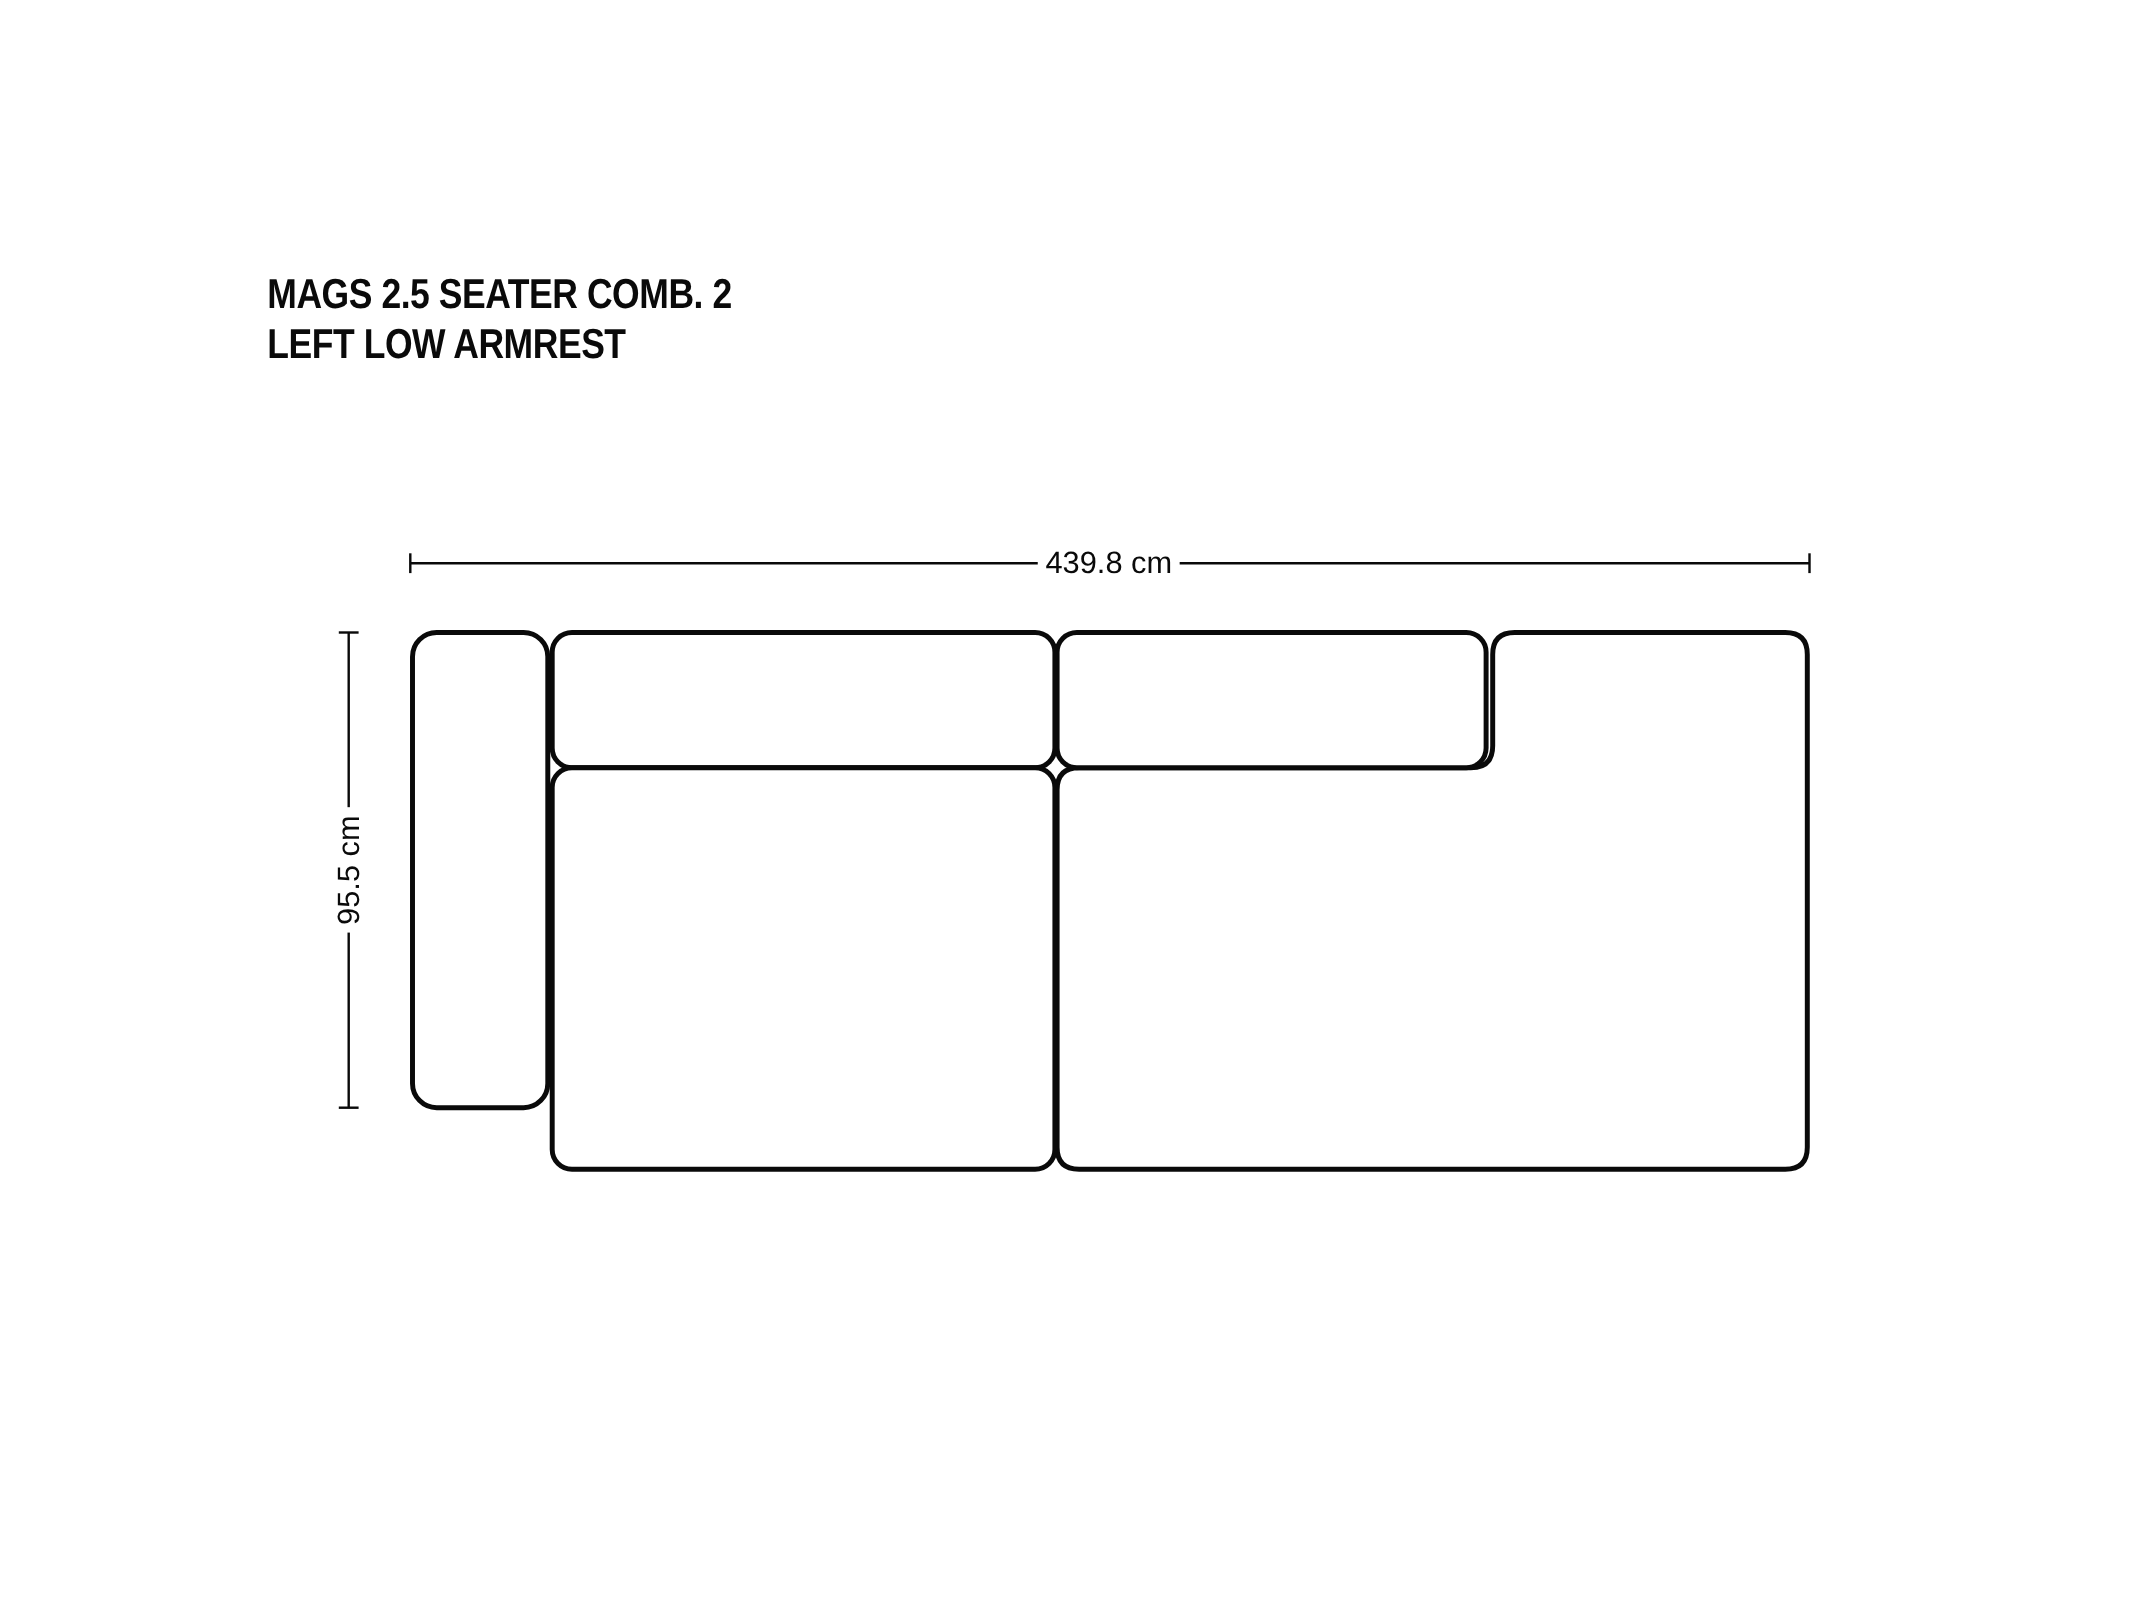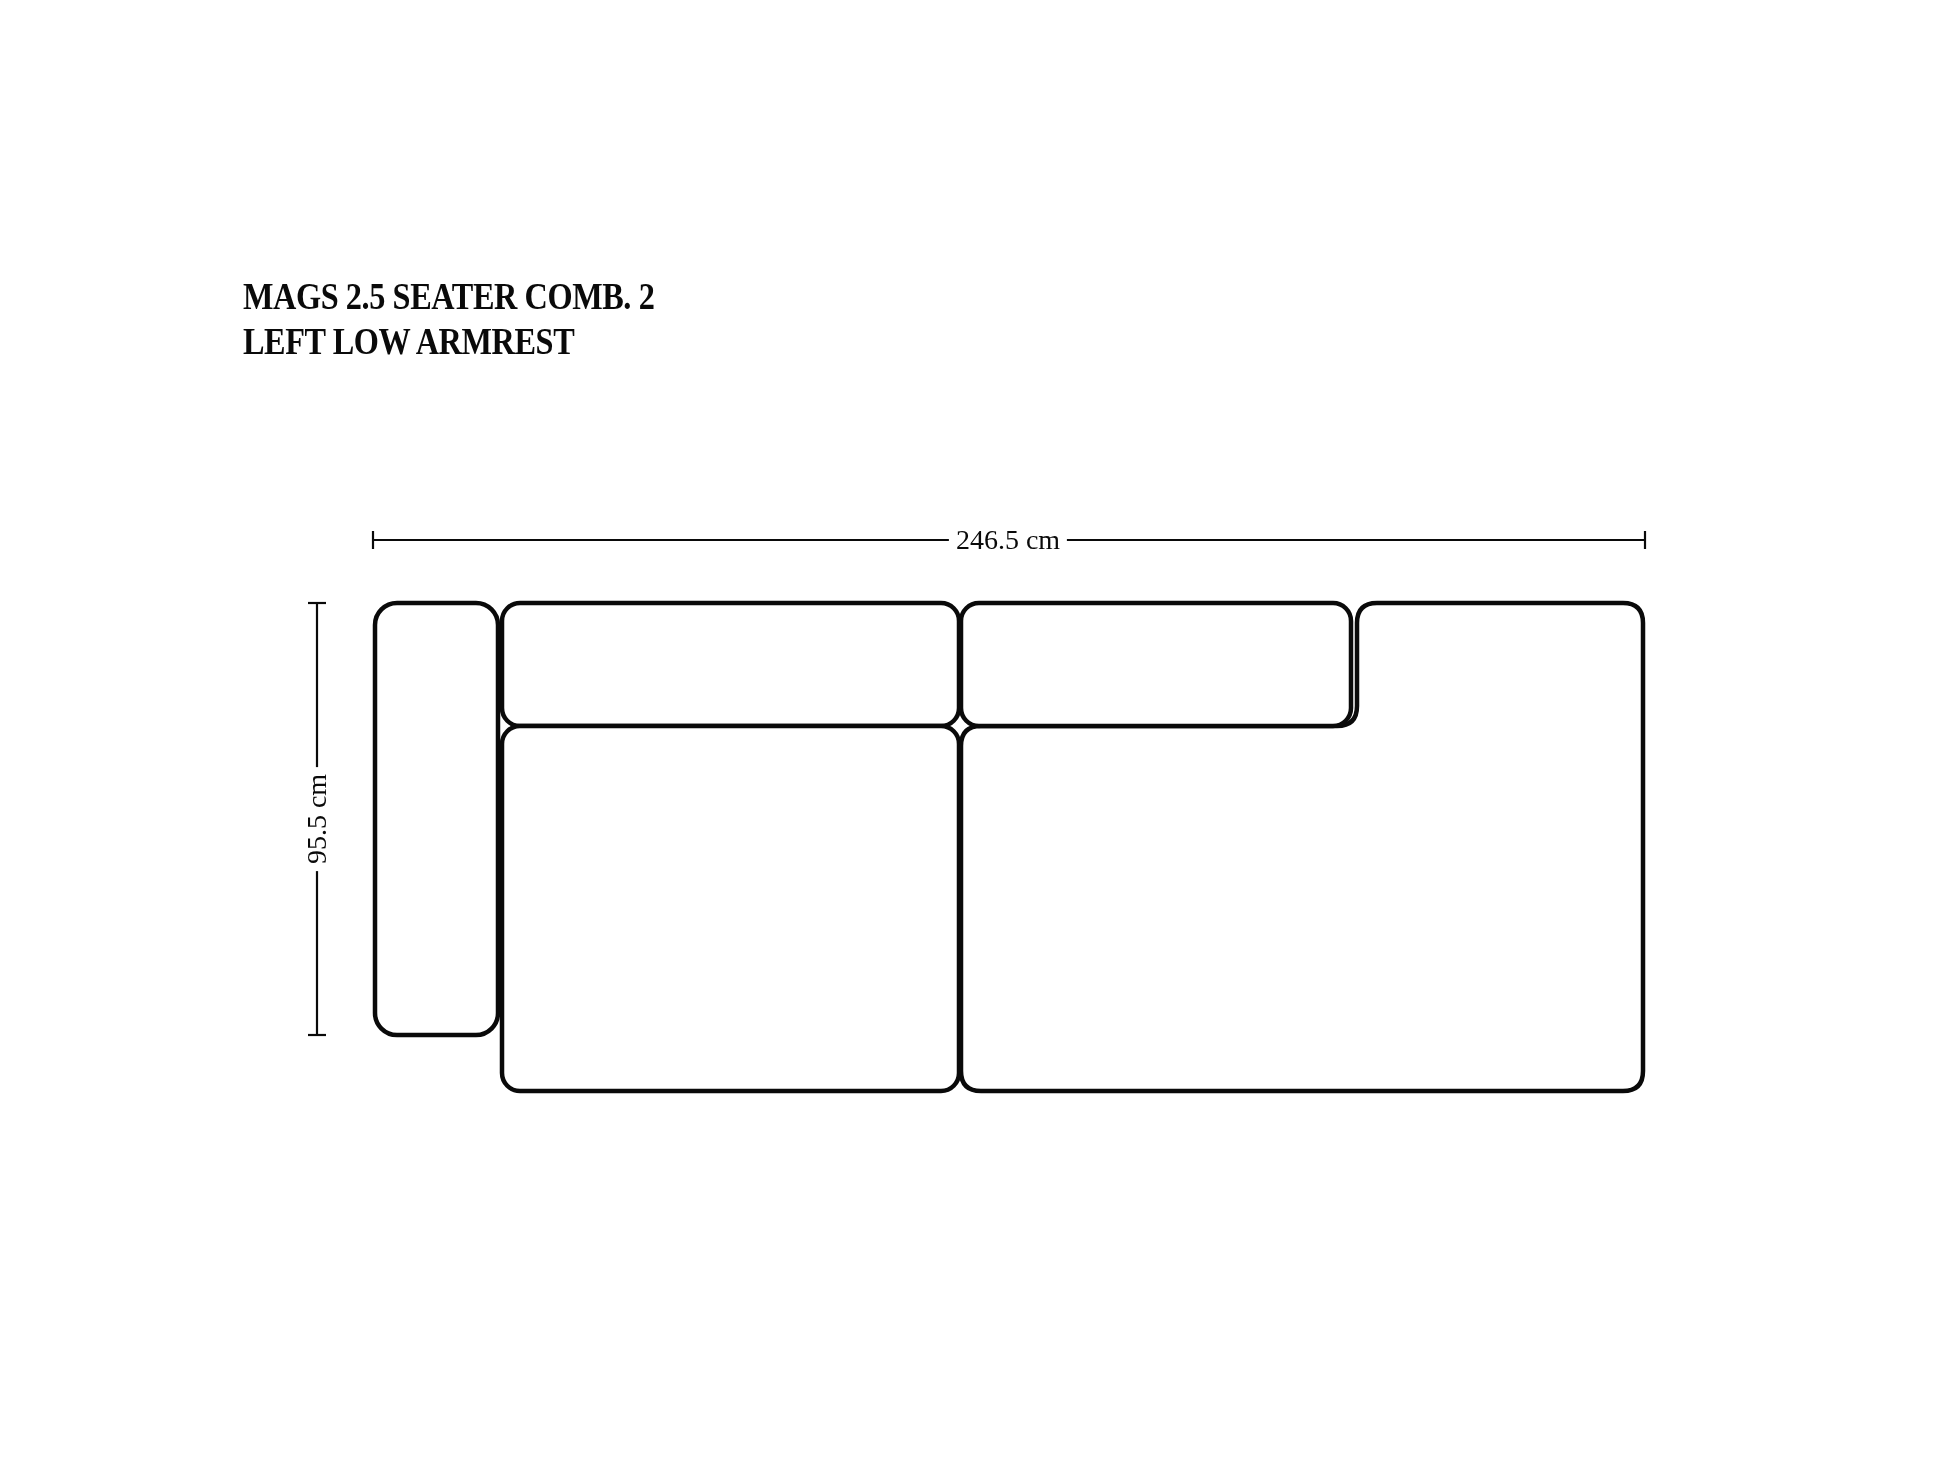--- a/index.html
+++ b/index.html
@@ -6,23 +6,22 @@
     margin: 0;
     padding: 0;
     background: #ffffff;
   }
   .canvas {
     position: relative;
     width: 1946px;
     height: 1400px;
     background: #ffffff;
     overflow: hidden;
-    font-family: Liberation Serif, serif;
+    font-family: Liberation Sans, sans-serif;
     color: #0a0a0a;
-    margin-top: 28px;
   }
   .title-block {
     position: absolute;
     left: 243px;
     top: 246px;
     font-size: 38px;
     font-weight: 700;
     line-height: 45px;
     letter-spacing: -0.5px;
     transform: scaleX(0.85);
@@ -91,17 +90,17 @@
       <rect x="961" y="575" width="390" height="123" rx="18"></rect>
 
       <rect x="502" y="575" width="457" height="123" rx="18"></rect>
 
       <rect x="502" y="698" width="457" height="365" rx="18"></rect>
 
       <rect x="375" y="575" width="123" height="432" rx="22"></rect>
     </g>
   </svg>
 
-  <div class="dim-label width">246.5 cm</div>
+  <div class="dim-label width">439.8 cm</div>
 
   <div class="dim-label depth">95.5 cm</div>
 
 </div>
 
 </body></html>

